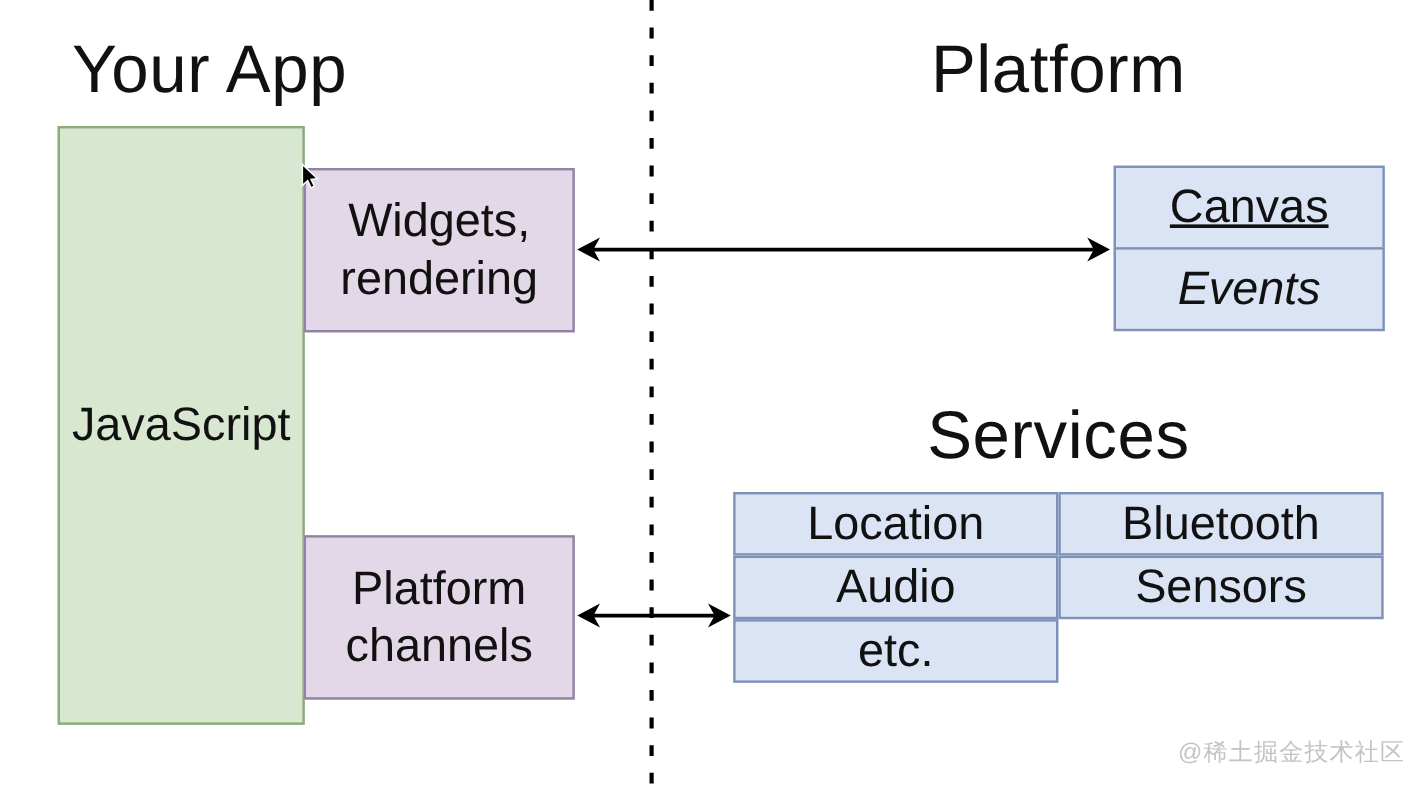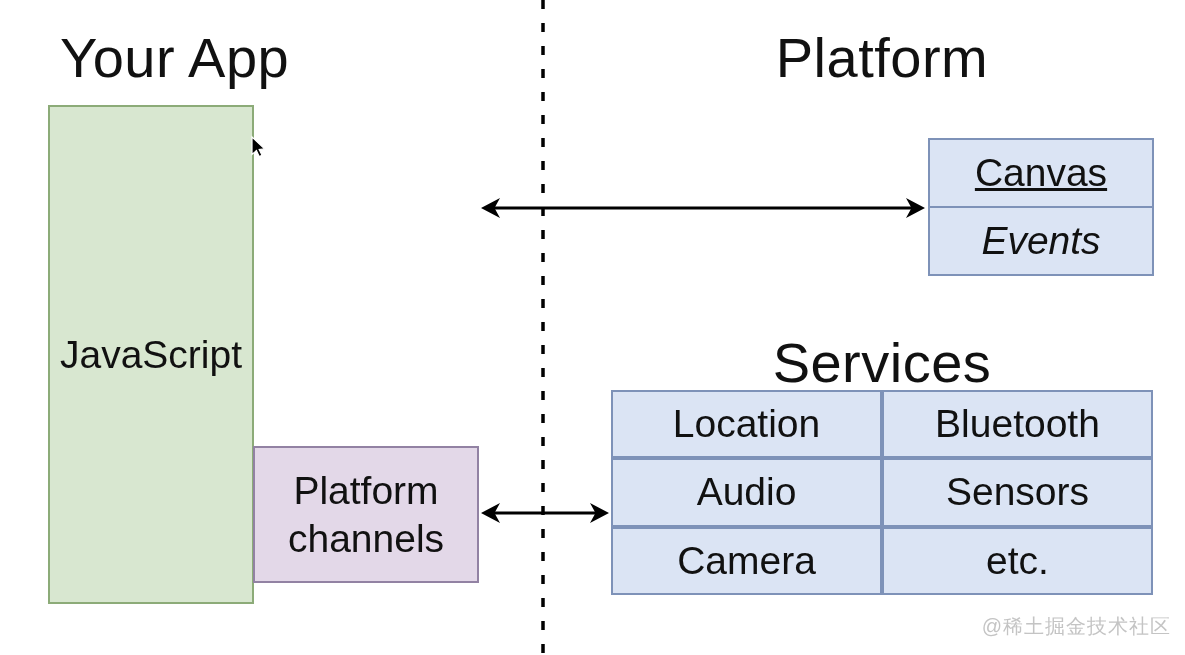--- a/index.html
+++ b/index.html
@@ -37,22 +37,22 @@
     box-sizing: border-box;
     background: var(--blue_fill);
     border: 2px solid var(--blue_stroke);
     display: flex;
     align-items: center;
     justify-content: center;
     font-size: 39px;
   }
   .services-grid {
     position: absolute;
-    left: 611px; top: 390px;
-    width: 542px; height: 205px;
+    left: 611px; top: 410px;
+    width: 542px; height: 159px;
     display: grid;
     grid-template-columns: 1fr 1fr;
     grid-template-rows: 1fr 1fr 1fr;
   }
   .services-grid .cell {
     box-sizing: border-box;
     background: var(--blue_fill);
     border: 2px solid var(--blue_stroke);
     display: flex;
     align-items: center;
@@ -82,39 +82,42 @@
 <div class="stage">
 
   <div class="section-title" style="left:60px; top:25px;">Your App</div>
   <div class="section-title" style="left:611px; top:25px; width:542px; text-align:center;">Platform</div>
   <div class="section-title" style="left:611px; top:330px; width:542px; text-align:center;">Services</div>
 
   <div class="box green" style="left:48px; top:105px; width:206px; height:499px;">
     <span>JavaScript</span>
   </div>
 
+  <div class="box purple" style="left:253px; top:140px; width:226px; height:137px;">
+    <span>Widgets,</span>
+    <span>rendering</span>
+  </div>
 
   <div class="box purple" style="left:253px; top:446px; width:226px; height:137px;">
     <span>Platform</span>
     <span>channels</span>
   </div>
 
   <div class="bluecell" style="left:928px; top:138px; width:226px; height:70px;text-decoration:underline;">
     <span>Canvas</span>
   </div>
   <div class="bluecell" style="left:928px; top:206px; width:226px; height:70px;font-style:italic;">
     <span>Events</span>
   </div>
 
   <div class="services-grid">
     <div class="cell">Location</div>
     <div class="cell">Bluetooth</div>
     <div class="cell">Audio</div>
     <div class="cell">Sensors</div>
-    <div class="cell">Camera</div>
     <div class="cell">etc.</div>
   </div>
 
   <svg class="overlay" viewBox="0 0 1185 655">
 
     <line x1="543" y1="0" x2="543" y2="655" stroke="#000" stroke-width="3.5" stroke-dasharray="9 14"></line>
 
     <g>
       <line x1="494" y1="208" x2="912" y2="208" stroke="#000" stroke-width="3"></line>
       <path d="M481,208 L500,198 L494.5,208 L500,218 Z" fill="#000"></path>

